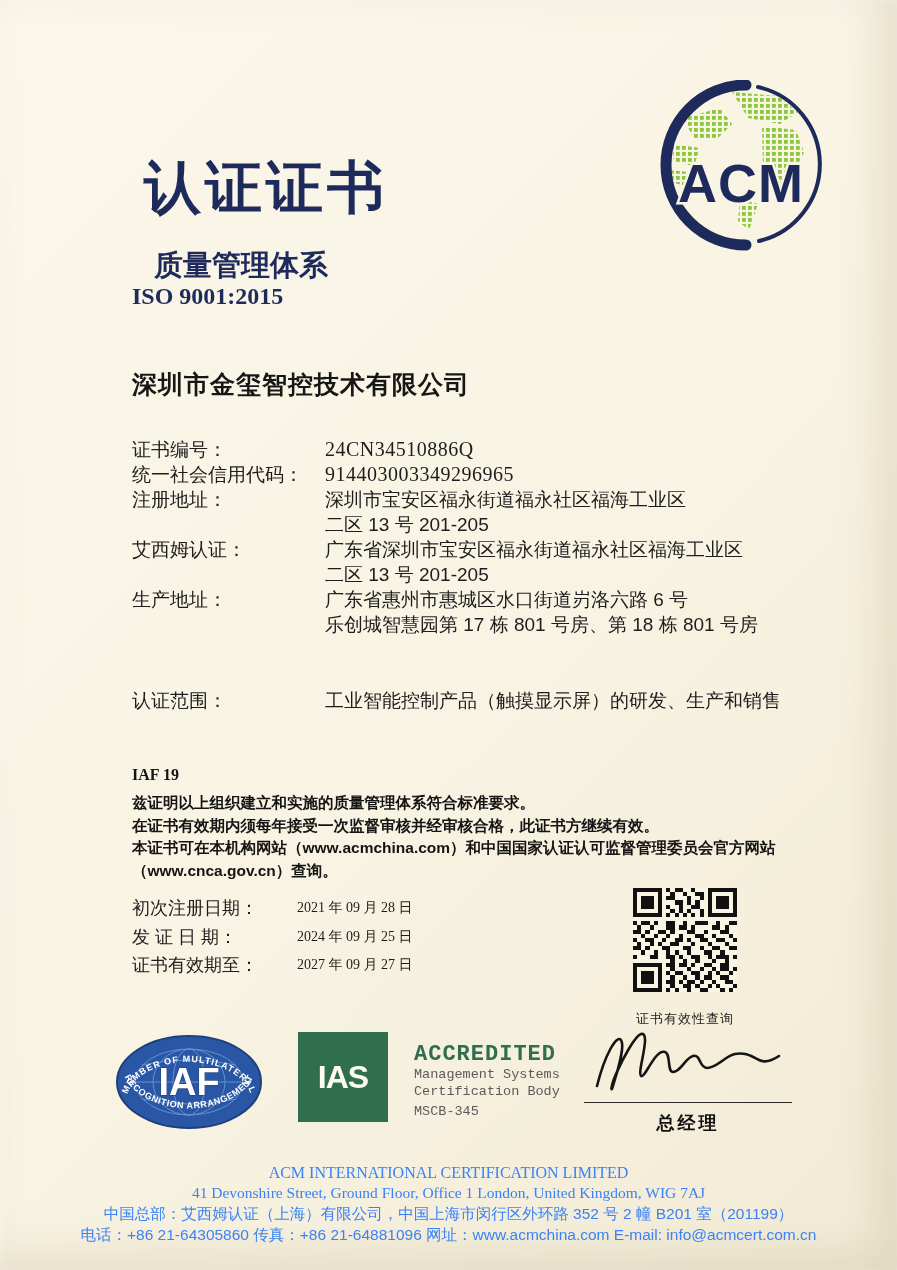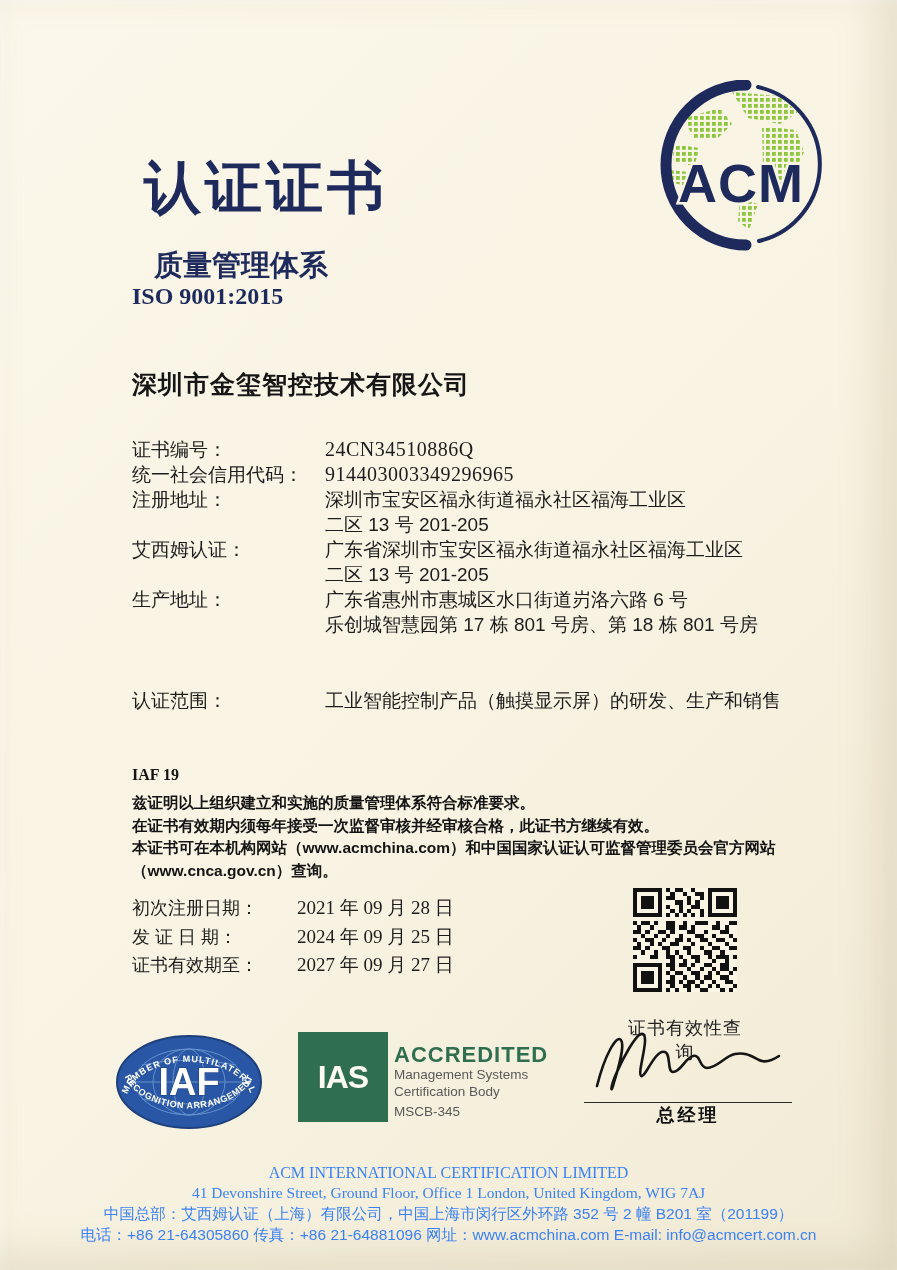--- a/index.html
+++ b/index.html
@@ -21,35 +21,35 @@
   .d-val{line-height:25px;}
   .latin-val{font-family:"Liberation Serif",serif;font-size:20px;letter-spacing:.5px;}
   .scope{left:132px;top:688px;width:700px;font-size:19px;color:#1d1d1d;display:flex;}
   .scope .d-label{width:193px;flex:0 0 193px;}
   .statement{left:132px;top:766px;width:660px;color:#141414;}
   .iaf-code{font-size:16px;font-weight:bold;font-family:"Liberation Serif",serif;margin-bottom:8px;}
   .stmt-line{font-size:15.5px;font-weight:bold;line-height:22.5px;}
   .dates{left:132px;top:894px;font-size:18px;color:#1d1d1d;}
   .date-row{display:flex;line-height:28.5px;}
   .date-label{width:165px;flex:0 0 165px;}
-  .date-val{font-family:"Liberation Serif",serif;font-size:19px;}
+  .date-val{font-family:"Liberation Serif",serif;font-size:14px;}
   .qr-block{left:620px;top:888px;width:130px;text-align:center;}
-  .qr-caption{margin-top:20px;font-size:18px;color:#222;letter-spacing:1px;}
+  .qr-caption{margin-top:14px;font-size:13px;color:#222;letter-spacing:1px;}
   .iaf-logo{left:114px;top:1034px;}
   .ias-logo{left:298px;top:1032px;display:flex;align-items:flex-start;}
   .ias-square{width:90px;height:90px;background:#2f6e4f;color:#fdfbf2;display:flex;
               align-items:center;justify-content:center;font-size:32px;font-weight:bold;
               letter-spacing:-1px;}
-  .ias-text{margin-left:6px;padding-top:12px;}
+  .ias-text{margin-left:26px;padding-top:12px;font-family:Liberation Mono, monospace;}
   .ias-accredited{color:#2f6e4f;font-size:22px;font-weight:bold;letter-spacing:1px;line-height:22px;}
   .ias-sub{color:#5a5a5a;font-size:13.5px;line-height:17px;}
   .ias-code{color:#5a5a5a;font-size:13.5px;margin-top:4px;}
   .sign-block{left:582px;top:1020px;width:212px;text-align:center;}
   .sign-line{border-bottom:1.6px solid #2b2b2b;width:208px;margin:0 auto;}
-  .sign-title{font-size:18px;font-weight:bold;color:#111;letter-spacing:3px;}
+  .sign-title{margin-top:8px;font-size:18px;font-weight:bold;color:#111;letter-spacing:3px;}
   .footer{left:0;top:1163px;width:897px;text-align:center;color:#3b82f6;}
   .f1{font-family:"Liberation Serif",serif;font-size:16px;line-height:20px;}
   .f2{font-family:"Liberation Serif",serif;font-size:15.5px;line-height:20px;}
   .f3,.f4{font-size:15.5px;line-height:21px;}
 </style>
 </head>
 <body>
 
 <div class="page">
 

